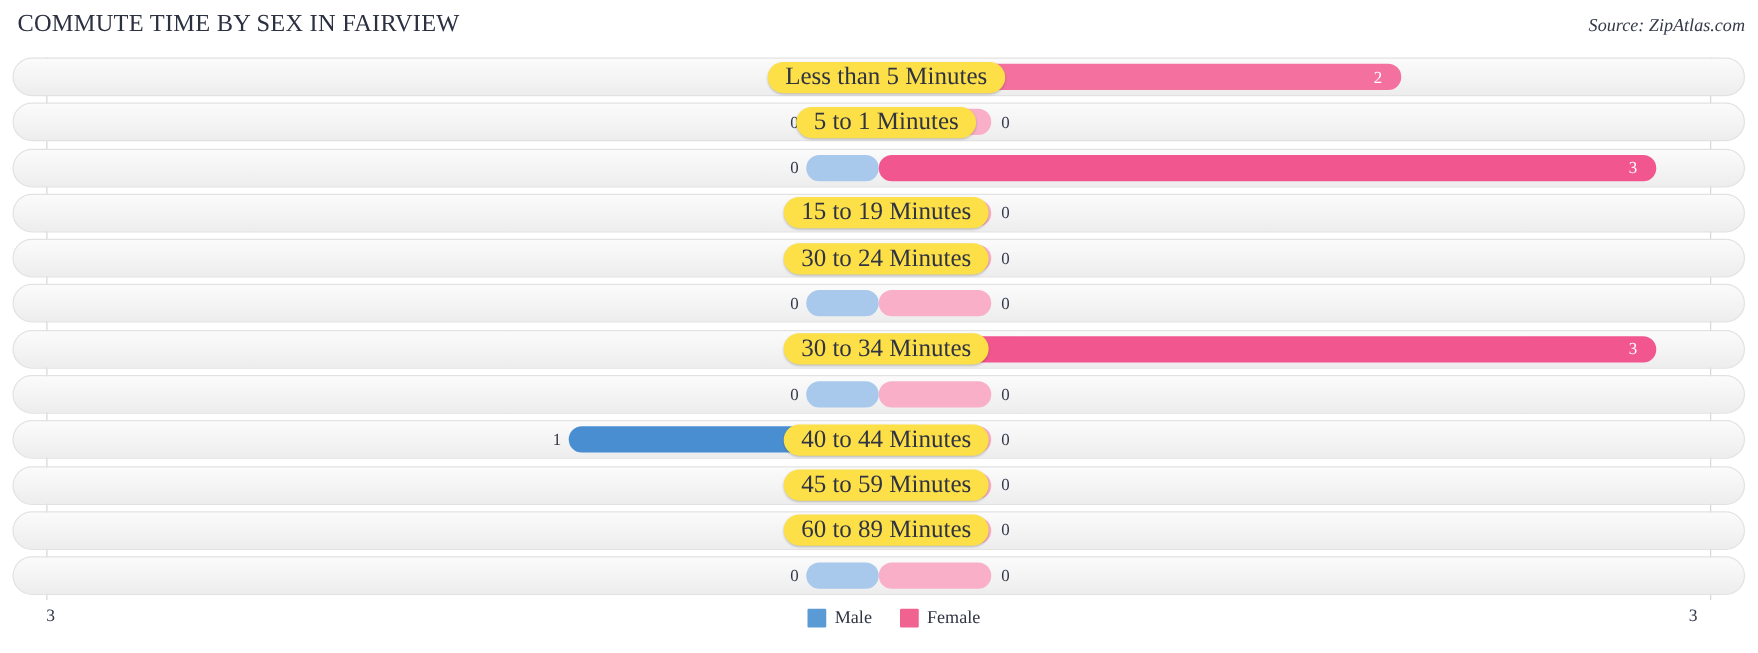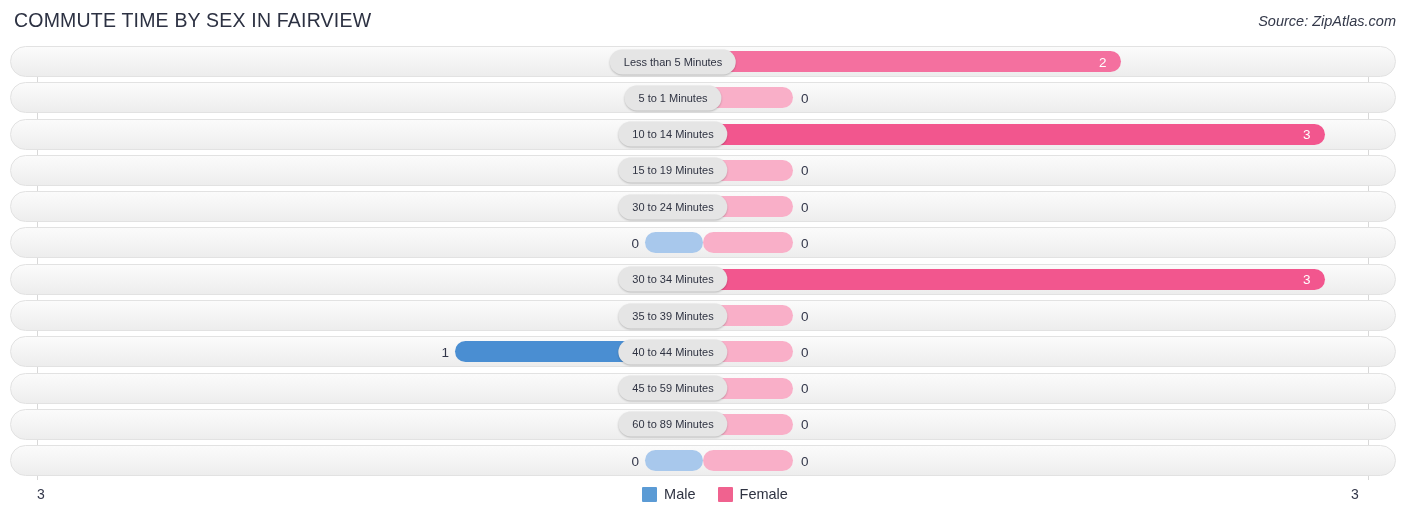--- a/index.html
+++ b/index.html
@@ -4,21 +4,21 @@
 <style>
   html,body{margin:0;padding:0;}
   body{
     width:1406px;height:522px;
     background:#ffffff;
     font-family:"Liberation Sans","DejaVu Sans",sans-serif;
     color:#2b2f3a;
     overflow:hidden;
     position:relative;
   }
-  .chart-root{position:relative;width:1225px;height:522px;}
+  .chart-root{position:relative;width:1225px;height:522px;font-family:Liberation Serif, serif;}
 
   
   .header{position:absolute;left:0;top:0;width:1406px;height:44px;}
   .title{
     position:absolute;left:14px;top:9px;
     font-size:19.5px;letter-spacing:.2px;
     color:#2c3142;font-weight:400;white-space:nowrap;
   }
   .source{
     position:absolute;right:10px;top:13px;
@@ -43,26 +43,26 @@
     background:linear-gradient(180deg,#fbfbfb 0%,#f4f4f4 52%,#ededed 100%);
     border:1px solid #e2e2e2;
     border-radius:16px;
     box-sizing:border-box;
   }
 
   
   .cat-pill{
     position:absolute;
     top:50%;transform:translate(-50%,-50%);
-    left:673px;
+    left:709px;
     height:25px;line-height:25px;
-    background:#e5e5e5;
+    background:#fde047;
     border-radius:13px;
     padding:0 14px;
-    font-size:11px;
+    font-size:20px;
     color:#2f3342;
     white-space:nowrap;
     box-shadow:0 1px 2px rgba(0,0,0,.22);
     z-index:5;
   }
 
   
   .bar{
     position:absolute;top:5px;height:21px;
     border-radius:11px;
@@ -126,21 +126,20 @@
           <div class="bar female" style="width: 90px; background: rgb(249, 175, 200);"></div>
           <div class="bar-val female outside" style="left: 801px;">0</div>
           <div class="cat-pill">5 to 1 Minutes</div>
         </div>
         <div class="row">
           <div class="track"></div>
           <div class="bar male" style="width: 58px; background: rgb(168, 200, 236);"></div>
           <div class="bar-val male outside" style="right: 767px;">0</div>
           <div class="bar female" style="width: 622px; background: rgb(242, 86, 142);"></div>
           <div class="bar-val female inside" style="left: 1303px;">3</div>
-          <div class="cat-pill">10 to 14 Minutes</div>
         </div>
         <div class="row">
           <div class="track"></div>
           <div class="bar male" style="width: 58px; background: rgb(168, 200, 236);"></div>
           <div class="bar-val male outside" style="right: 767px;">0</div>
           <div class="bar female" style="width: 90px; background: rgb(249, 175, 200);"></div>
           <div class="bar-val female outside" style="left: 801px;">0</div>
           <div class="cat-pill">15 to 19 Minutes</div>
         </div>
         <div class="row">
@@ -165,21 +164,20 @@
           <div class="bar female" style="width: 622px; background: rgb(242, 86, 142);"></div>
           <div class="bar-val female inside" style="left: 1303px;">3</div>
           <div class="cat-pill">30 to 34 Minutes</div>
         </div>
         <div class="row">
           <div class="track"></div>
           <div class="bar male" style="width: 58px; background: rgb(168, 200, 236);"></div>
           <div class="bar-val male outside" style="right: 767px;">0</div>
           <div class="bar female" style="width: 90px; background: rgb(249, 175, 200);"></div>
           <div class="bar-val female outside" style="left: 801px;">0</div>
-          <div class="cat-pill">35 to 39 Minutes</div>
         </div>
         <div class="row">
           <div class="track"></div>
           <div class="bar male" style="width: 248px; background: rgb(74, 142, 210);"></div>
           <div class="bar-val male outside" style="right: 957px;">1</div>
           <div class="bar female" style="width: 90px; background: rgb(249, 175, 200);"></div>
           <div class="bar-val female outside" style="left: 801px;">0</div>
           <div class="cat-pill">40 to 44 Minutes</div>
         </div>
         <div class="row">

